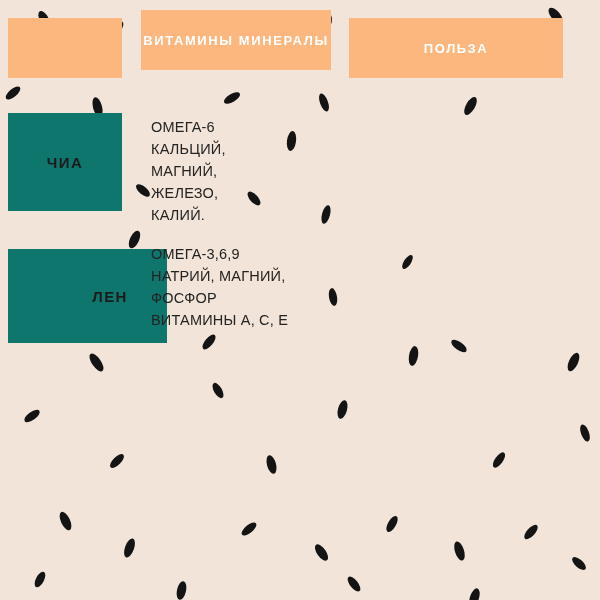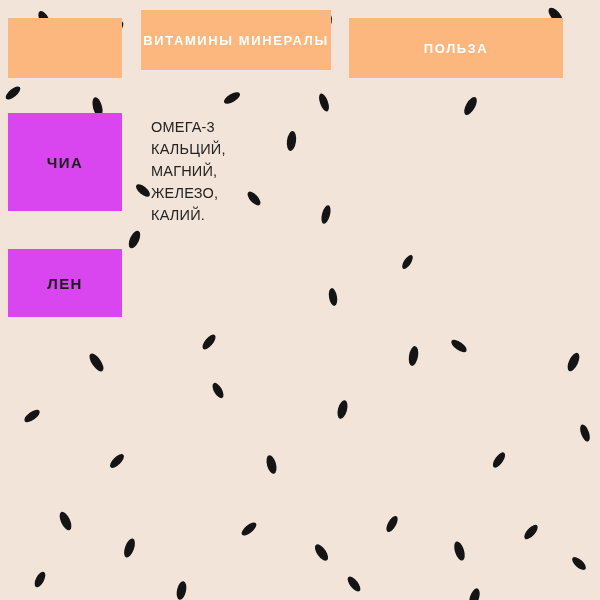--- a/index.html
+++ b/index.html
@@ -65,41 +65,42 @@
   #header-benefit {
     left: 349px;
     top: 18px;
     width: 214px;
     height: 60px;
   }
 
   
   .name-box {
     position: absolute;
-    background: #d946ef;
+    background: #0f766e;
     display: flex;
     align-items: center;
     justify-content: center;
     color: #1b1b1b;
     font-size: 15px;
     font-weight: bold;
     letter-spacing: 1.4px;
     text-align: right;
   }
   #name-chia {
     left: 8px;
     top: 113px;
     width: 114px;
     height: 98px;
   }
   #name-len {
     left: 8px;
     top: 249px;
     width: 114px;
-    height: 68px;
+    height: 94px;
+    padding-left: 45px;
   }
 
   
   .cell-text {
     position: absolute;
     color: #232323;
     font-size: 14.5px;
     line-height: 22px;
     letter-spacing: 0.2px;
     white-space: pre-line;
@@ -159,24 +160,28 @@
 
   <div class="header-cell" id="header-blank"></div>
 
   <div class="header-cell" id="header-vitamins">ВИТАМИНЫ
 МИНЕРАЛЫ</div>
 
   <div class="header-cell" id="header-benefit">ПОЛЬЗА</div>
 
   <div class="name-box" id="name-chia">ЧИА</div>
 
-  <div class="cell-text" id="vit-chia">ОМЕГА-3
+  <div class="cell-text" id="vit-chia">ОМЕГА-6
 КАЛЬЦИЙ,
 МАГНИЙ,
 ЖЕЛЕЗО,
 КАЛИЙ.</div>
 
 
   <div class="name-box" id="name-len">ЛЕН</div>
 
+  <div class="cell-text" id="vit-len">ОМЕГА-3,6,9
+НАТРИЙ, МАГНИЙ,
+ФОСФОР
+ВИТАМИНЫ А, С, Е</div>
 
 
 </div>
 
 </body></html>

